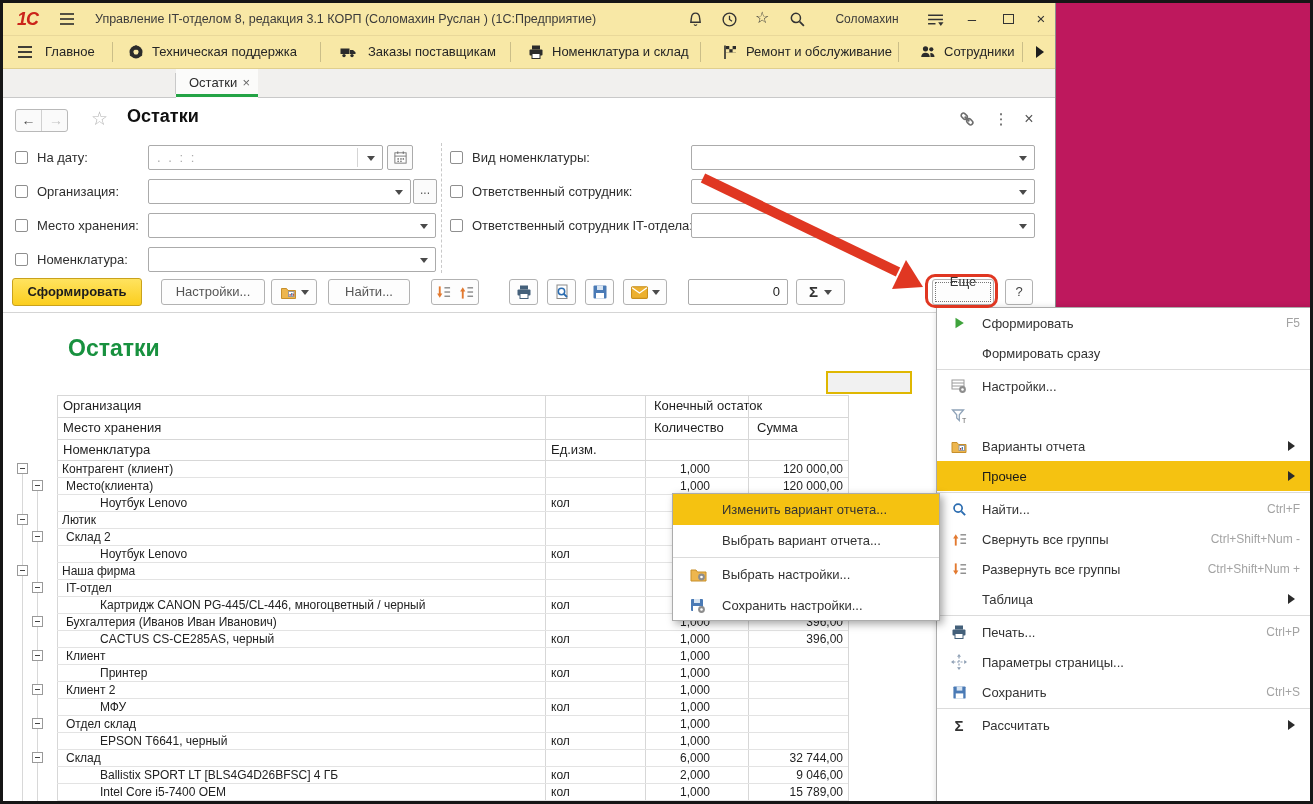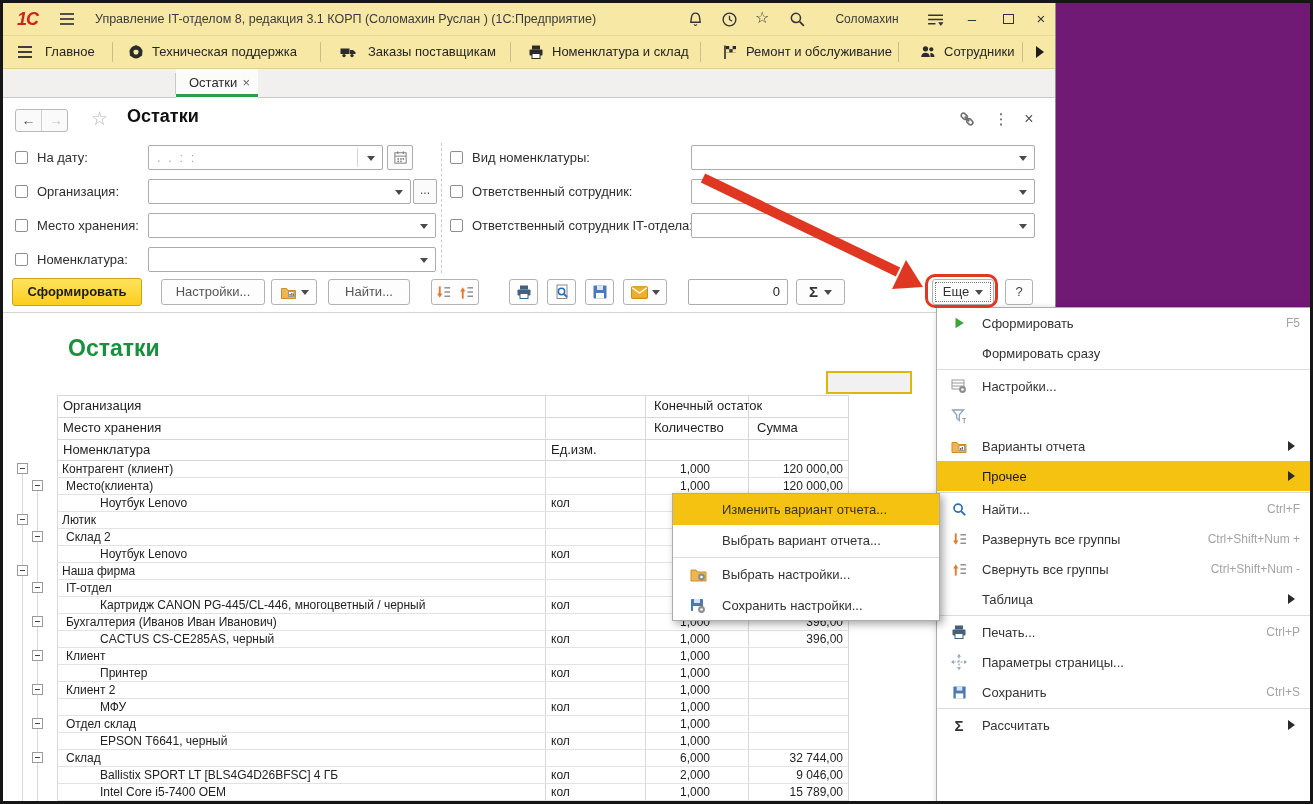--- a/index.html
+++ b/index.html
@@ -1,17 +1,17 @@
 <!DOCTYPE html>
 <html><head>
 <meta charset="utf-8">
 <style>
   * { margin:0; padding:0; box-sizing:border-box; }
   body { background:#888; font-family:"Liberation Sans", sans-serif; }
-  .screen { position:relative; width:1313px; height:804px; background:#701a75; overflow:hidden; }
+  .screen { position:relative; width:1313px; height:804px; background:#be185d; overflow:hidden; }
   .frame { position:absolute; inset:0; border:3px solid #161616; pointer-events:none; z-index:200; }
 
   
   .app-window { position:absolute; left:3px; top:3px; width:1053px; height:798px; background:#fff; border-right:1px solid #8E8E8E; }
 
   .titlebar { position:absolute; left:0; top:0; width:100%; height:33px; background:#F8E8A6; border-bottom:1px solid #E9D89A; }
   .logo-1c { position:absolute; left:14px; top:6px; font-size:18px; font-weight:bold; color:#CB241A; font-style:italic; letter-spacing:-1px; }
   .tb-burger { position:absolute; left:56px; top:9px; }
   .titlebar-title { position:absolute; left:92px; top:0; line-height:33px; font-size:12.5px; color:#3B3B3B; white-space:nowrap; }
   .tb-ico { position:absolute; top:8px; width:17px; height:17px; }
@@ -56,21 +56,21 @@
   .combo .divd { position:absolute; right:24px; top:2px; width:1px; height:19px; background:#D5D5D5; }
   .sq-btn { position:absolute; height:25px; background:#FBFBFB; border:1px solid #ABABAB; border-radius:2px; text-align:center; }
   .filters-sep { position:absolute; left:438px; top:140px; height:130px; border-left:1px dashed #C9C9C9; }
 
   
   .btn { position:absolute; height:26px; top:276px; background:#FDFDFD; border:1px solid #B2B2B2; border-radius:3px; font-size:13px; color:#333; text-align:center; line-height:24px; }
   .btn-generate { top:275px; height:28px; line-height:26px; background:linear-gradient(#FFE35F,#FBCE1E); border:1px solid #C9A21C; font-weight:bold; color:#1c1c1c; }
   .ico-btn { display:flex; align-items:center; justify-content:center; gap:4px; }
   .drop-arr { width:0; height:0; border:4px solid transparent; border-top:5px solid #4a4a4a; margin-top:5px; }
   .counter { position:absolute; left:685px; top:276px; width:100px; height:26px; border:1px solid #ABABAB; border-radius:2px; background:#fff; font-size:13px; color:#222; text-align:right; line-height:24px; padding-right:7px; }
-  .btn-more { outline:1px dotted #777; outline-offset:-4px; }
+  .btn-more { outline:1px dotted #777; outline-offset:-4px;flex-direction:column; }
 
   
   .report { position:absolute; left:0; top:309px; width:1053px; height:489px; background:#fff; border-top:1px solid #D5D5D5; overflow:hidden; }
   .rep-title { position:absolute; left:65px; top:22px; font-size:23px; font-weight:bold; color:#18913F; }
   .sel-cell { position:absolute; left:823px; top:58px; width:86px; height:23px; background:#F1F1F1; border:2px solid #DFB701; }
   .hline { position:absolute; height:1px; background:#D7D7D7; left:54px; width:791px; }
   .vline { position:absolute; width:1px; background:#D7D7D7; top:82px; height:406px; }
   .hcell { position:absolute; font-size:13px; color:#1f1f1f; line-height:22px; white-space:nowrap; }
   .rail { position:absolute; width:1px; background:#D8D8D8; }
   .gbox { position:absolute; width:11px; height:11px; border:1px solid #9a9a9a; background:#fff; z-index:3; }
@@ -612,46 +612,46 @@
             <circle cx="6.5" cy="6.5" r="4.3" fill="none" stroke="#2B6CB0" stroke-width="1.8"></circle>
             <line x1="10" y1="10" x2="14" y2="14" stroke="#2B6CB0" stroke-width="2"></line>
           </svg>
         </span>
       <span class="mi-label">Найти...</span>
         <span class="mi-sc">Ctrl+F</span>
     </div>
     <div class="mi">
       <span class="mi-ico">
           <svg width="15" height="15" viewBox="0 0 16 16">
+            <line x1="4" y1="6" x2="4" y2="14.5" stroke="#E2792F" stroke-width="2"></line>
+            <path d="M1.2 7L4 2.5 6.8 7z" fill="#E2792F"></path>
+            <g stroke="#8a8a8a" stroke-width="1.5">
+              <line x1="9" y1="3" x2="15" y2="3"></line>
+              <line x1="9" y1="7.5" x2="15" y2="7.5"></line>
+              <line x1="9" y1="12" x2="15" y2="12"></line>
+            </g>
+          </svg>
+        </span>
+      <span class="mi-label">Свернуть все группы</span>
+        <span class="mi-sc">Ctrl+Shift+Num -</span>
+    </div>
+    <div class="mi">
+      <span class="mi-ico">
+          <svg width="15" height="15" viewBox="0 0 16 16">
             <line x1="4" y1="1.5" x2="4" y2="10" stroke="#E2792F" stroke-width="2"></line>
             <path d="M1.2 9L4 13.5 6.8 9z" fill="#E2792F"></path>
             <g stroke="#8a8a8a" stroke-width="1.5">
               <line x1="9" y1="3" x2="15" y2="3"></line>
               <line x1="9" y1="7.5" x2="15" y2="7.5"></line>
               <line x1="9" y1="12" x2="15" y2="12"></line>
             </g>
           </svg>
         </span>
       <span class="mi-label">Развернуть все группы</span>
         <span class="mi-sc">Ctrl+Shift+Num +</span>
-    </div>
-    <div class="mi">
-      <span class="mi-ico">
-          <svg width="15" height="15" viewBox="0 0 16 16">
-            <line x1="4" y1="6" x2="4" y2="14.5" stroke="#E2792F" stroke-width="2"></line>
-            <path d="M1.2 7L4 2.5 6.8 7z" fill="#E2792F"></path>
-            <g stroke="#8a8a8a" stroke-width="1.5">
-              <line x1="9" y1="3" x2="15" y2="3"></line>
-              <line x1="9" y1="7.5" x2="15" y2="7.5"></line>
-              <line x1="9" y1="12" x2="15" y2="12"></line>
-            </g>
-          </svg>
-        </span>
-      <span class="mi-label">Свернуть все группы</span>
-        <span class="mi-sc">Ctrl+Shift+Num -</span>
     </div>
     <div class="mi">
       <span class="mi-ico"></span>
         <span class="mi-label">Таблица</span>
         <span class="mi-arrow"></span>
     </div>
     <div class="msep"></div>
     <div class="mi">
       <span class="mi-ico">
           <svg width="16" height="16" viewBox="0 0 16 16">

